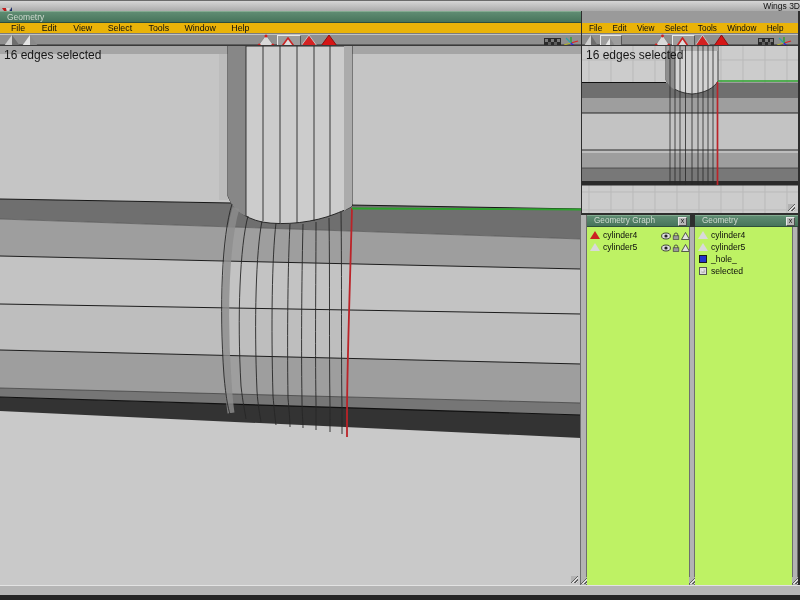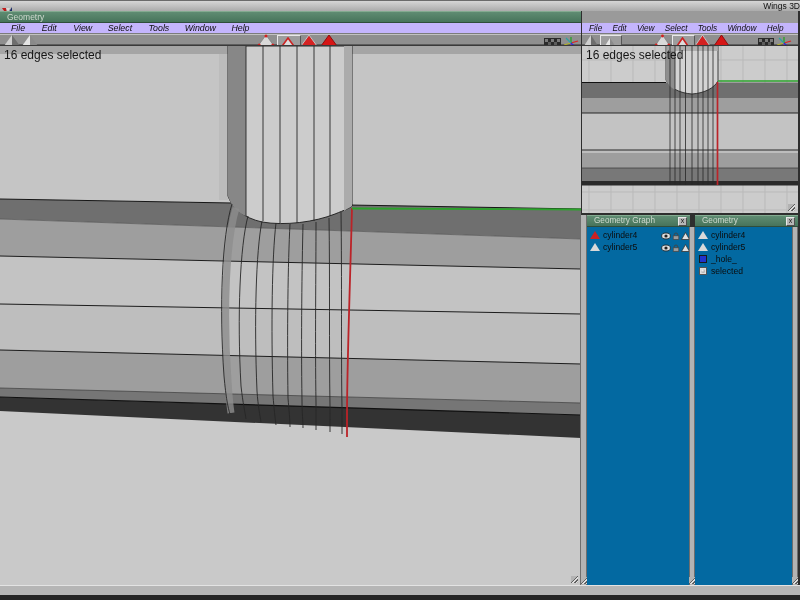--- a/index.html
+++ b/index.html
@@ -26,40 +26,40 @@
     border-top:1px solid #83aa90;border-bottom:1px solid #2f4e3c;
     color:#cfd9cf;font-size:8.5px;line-height:10px;
     padding-left:7px;white-space:nowrap;overflow:hidden;
   }
   .closebox{
     position:absolute;top:1px;width:9px;height:9px;
     background:#b7b7b7;border:1px solid;border-color:#e9e9e9 #4e4e4e #4e4e4e #e9e9e9;
     box-sizing:border-box;font-size:7px;line-height:6px;text-align:center;color:#111;
   }
   .menubar{
-    background:#c4b5fd;border-bottom:1px solid #7c7c7c;box-sizing:border-box;
-    font-size:8.8px;color:#0d0d0d;line-height:11px;white-space:nowrap;font-style:italic;
+    background:#eab308;border-bottom:1px solid #7c7c7c;box-sizing:border-box;
+    font-size:8.8px;color:#0d0d0d;line-height:11px;white-space:nowrap;
   }
   .menubar .mi{display:inline-block;padding:0 1px;}
   .toolbar{
     background:#8f8f8f;border-top:1px solid #c2c2c2;border-bottom:1px solid #5d5d5d;
     box-sizing:border-box;
   }
   .tool{position:absolute;top:1px;width:20px;height:15px;display:inline-block;}
   .tool.active{
     border:1px solid;border-color:#e8e8e8 #565656 #565656 #e8e8e8;
     background:#9d9d9d;top:0;
   }
   
   .viewport{background:#c9c9c9;}
   .vp-label{
     position:absolute;left:4px;top:2px;font-size:12px;color:#161616;white-space:pre;
   }
   
-  .panel{background:#0369a1;}
+  .panel{background:#bef264;}
   .prow{
     position:relative;height:12px;line-height:12px;font-size:8.6px;color:#0c0c0c;
     white-space:nowrap;
   }
   .prow .nm{position:absolute;left:16px;top:0;}
   .tri{display:inline-block;width:0;height:0;position:absolute;
     border-left:5px solid transparent;border-right:5px solid transparent;}
   .tri.red{border-bottom:8px solid #cc2222;}
   .tri.gray{border-bottom:8px solid #d9d9d9;}
   .sq{position:absolute;width:8px;height:8px;box-sizing:border-box;border:1px solid #1a1a1a;}

